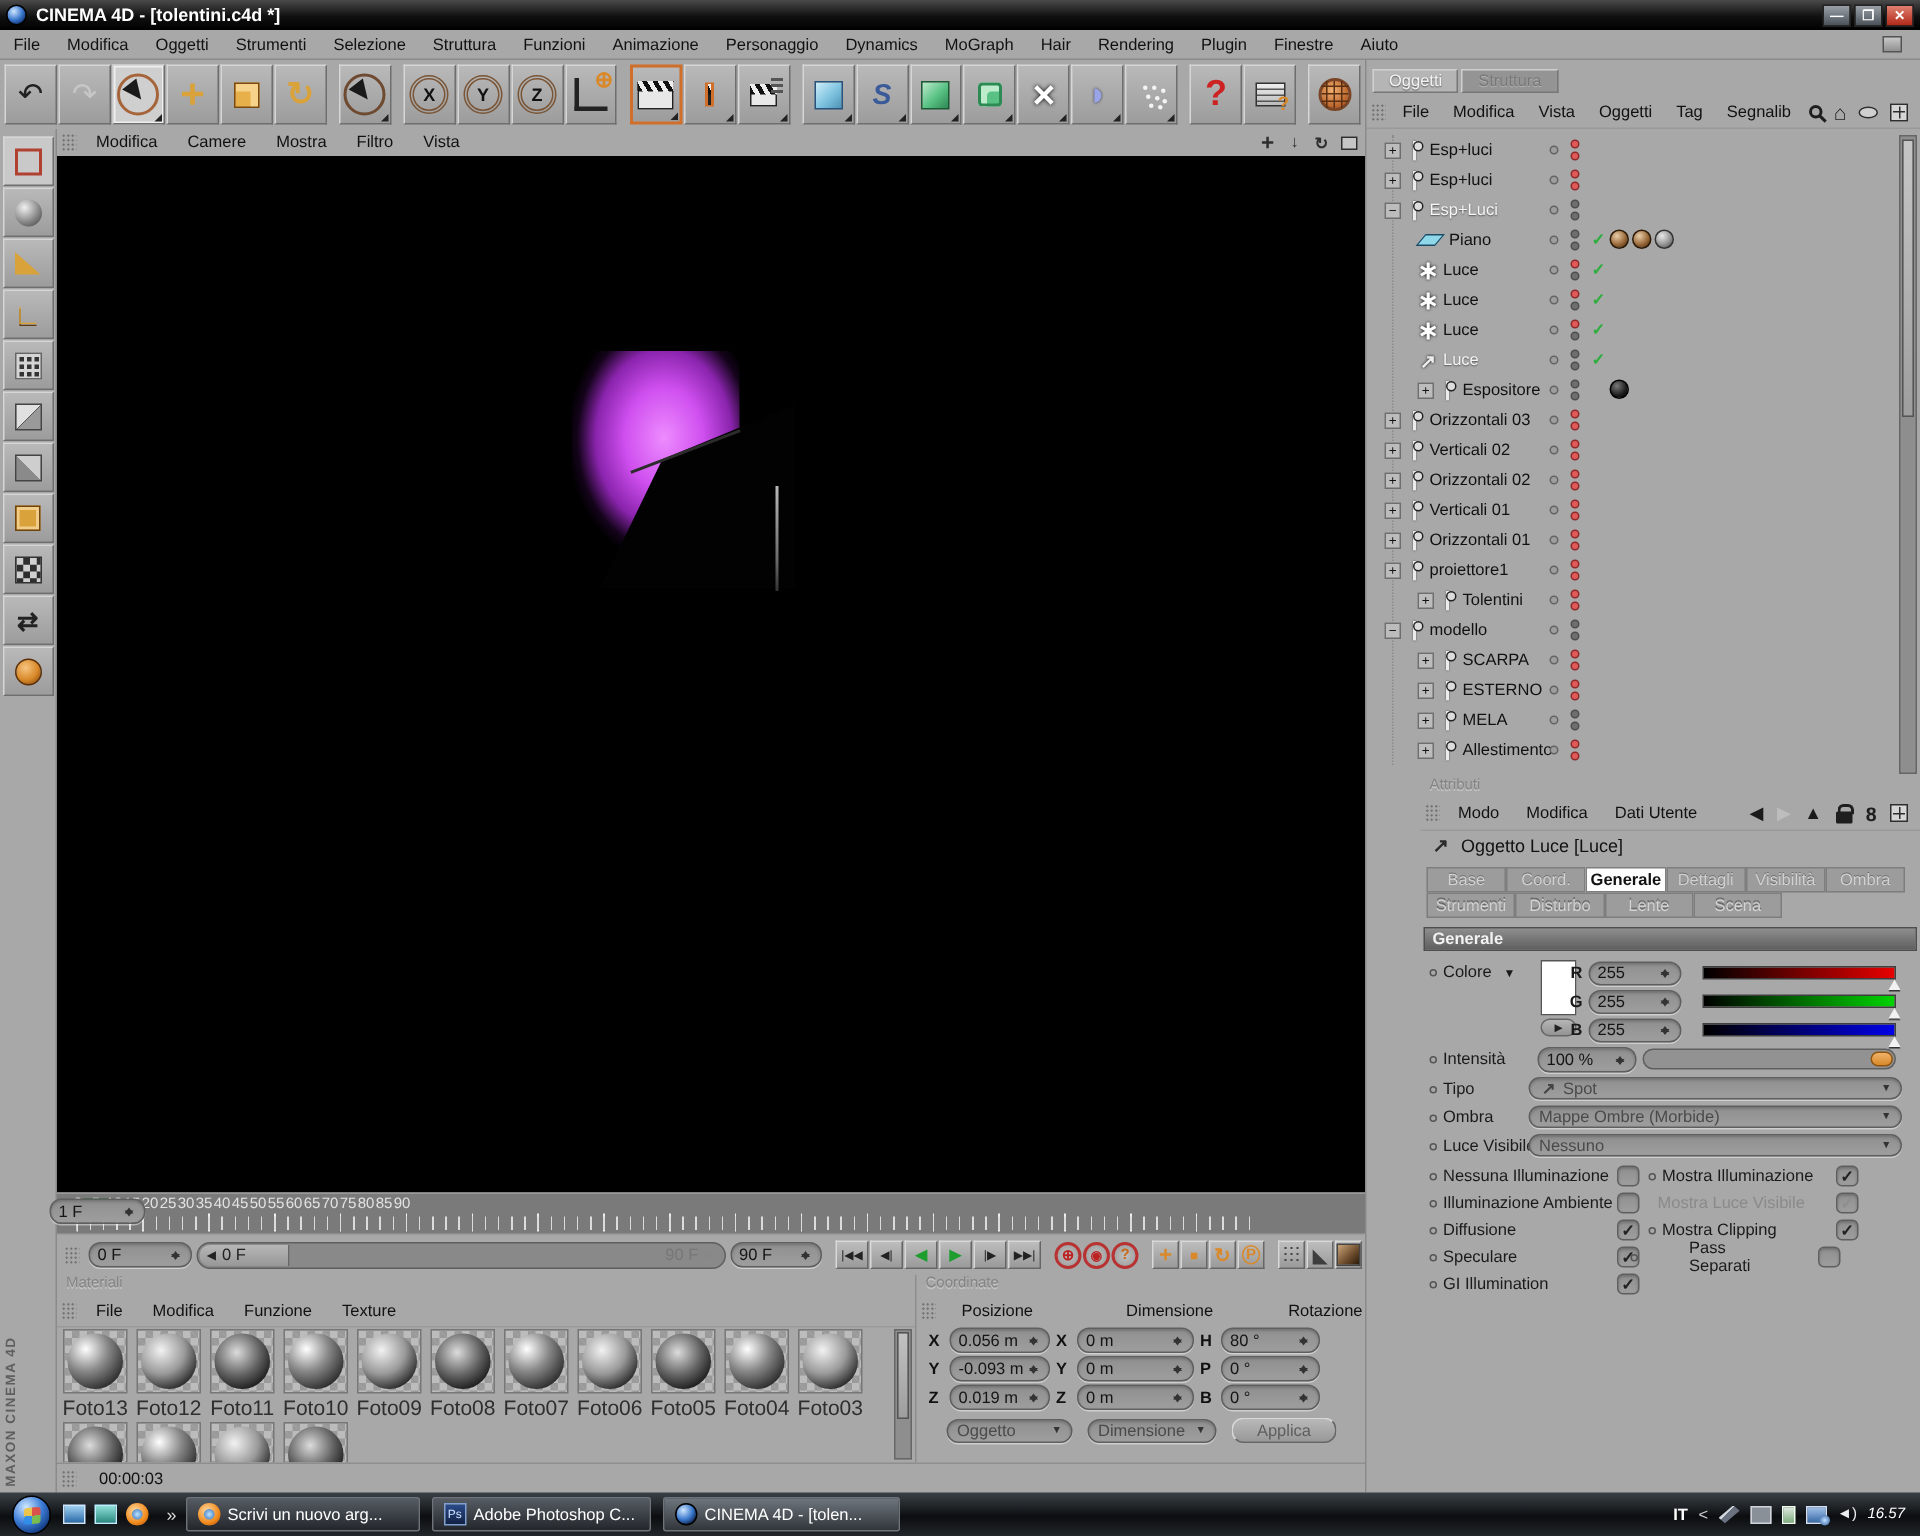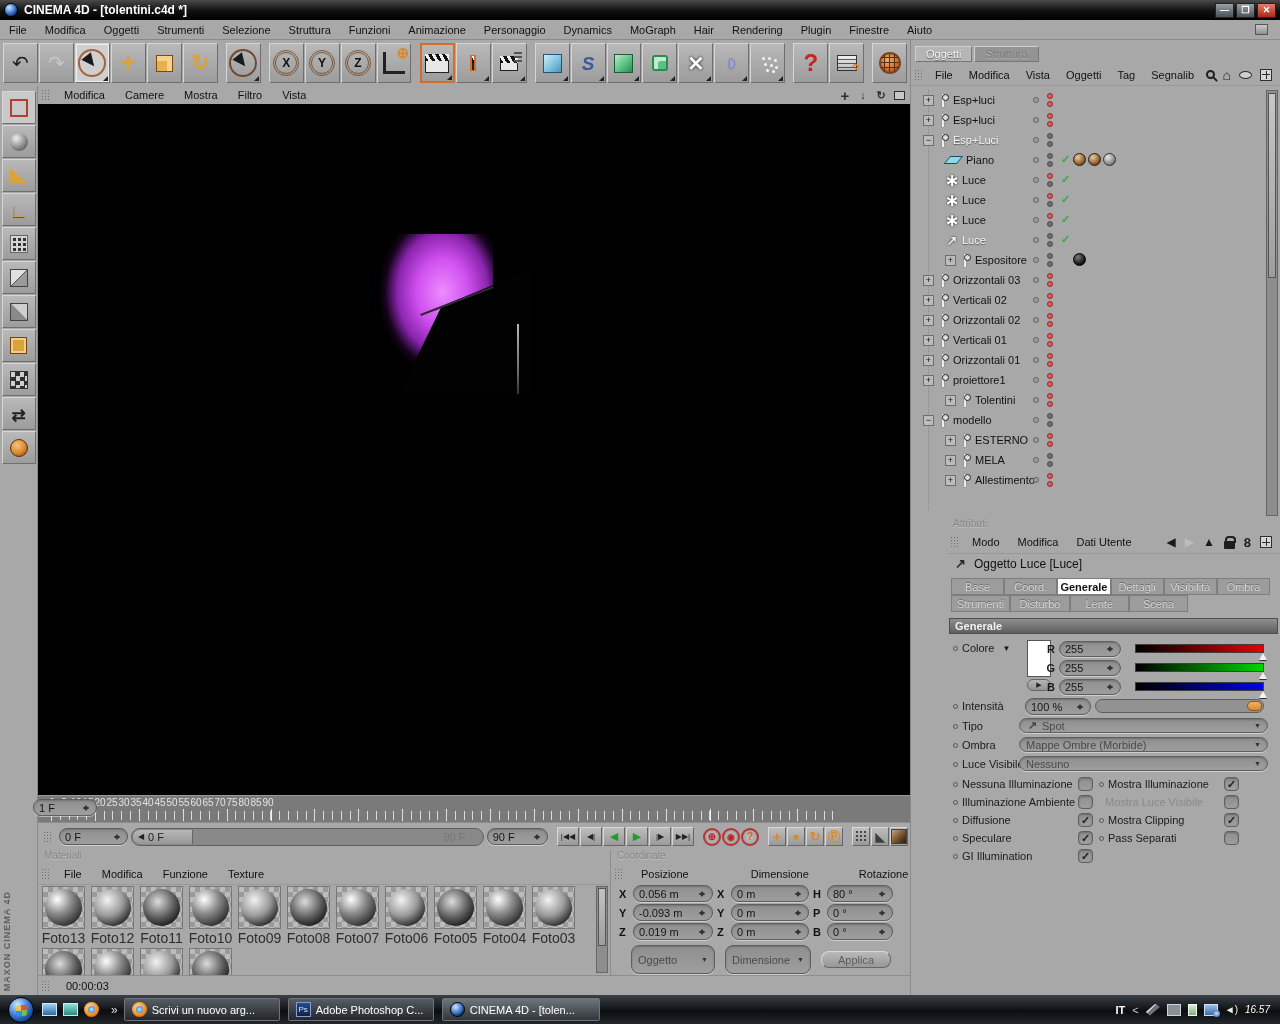--- a/index.html
+++ b/index.html
@@ -151,25 +151,25 @@
 .mscroll .thumb{position:absolute;left:1px;right:1px;top:1px;height:58px;background:linear-gradient(#c2c2c2,#9e9e9e);border:1px solid #555;}
 
 
 .coords{position:absolute;left:610px;top:850px;width:300px;height:125px;background:#a8a8a8;border-left:1px solid #8e8e8e;}
 .chead{display:flex;align-items:center;height:20px;color:#111;}
 .chead .h1{margin-left:14px;}
 .chead .h2{margin-left:62px;}
 .chead .h3{margin-left:50px;}
 .crow{display:flex;align-items:center;height:19px;padding-left:8px;gap:4px;color:#111;}
 .clab{width:10px;font-weight:bold;}
-.cp1{width:80px;}
+.cp1{width:67px;}
 .cp2{width:78px;}
 .cp3{width:66px;}
 .cbot{display:flex;align-items:center;gap:10px;padding-left:20px;margin-top:4px;}
-.dd{background:linear-gradient(#8f8f8f,#9e9e9e);border:1px solid #5f5f5f;border-radius:8px;height:29px;display:flex;align-items:center;padding:0 6px;color:#3a3a3a;box-shadow:inset 0 1px 2px rgba(0,0,0,.22),0 1px 0 rgba(255,255,255,.45);}
+.dd{background:linear-gradient(#8f8f8f,#9e9e9e);border:1px solid #5f5f5f;border-radius:8px;height:16px;display:flex;align-items:center;padding:0 6px;color:#3a3a3a;box-shadow:inset 0 1px 2px rgba(0,0,0,.22),0 1px 0 rgba(255,255,255,.45);}
 .dd::after{content:"▼";font-size:7px;margin-left:auto;color:#333;padding-left:6px;}
 .btn{background:linear-gradient(#b9b9b9,#989898);border:1px solid;border-color:#d8d8d8 #666 #666 #d8d8d8;border-radius:8px;height:17px;display:flex;align-items:center;justify-content:center;color:#5e5e5e;padding:0 10px;}
 
 
 .statusrow{position:absolute;left:38px;top:975px;width:872px;height:20px;background:#a8a8a8;border-top:1px solid #8e8e8e;display:flex;align-items:center;color:#111;}
 .statusrow .time{margin-left:12px;}
 
 
 .rightcol{position:absolute;left:910px;top:40px;width:370px;bottom:29px;background:#a8a8a8;border-left:1px solid #8a8a8a;}
 .omtabs{position:absolute;left:4px;top:6px;display:flex;gap:2px;}
@@ -872,20 +872,28 @@
           <span class="texp minus" data-name="expand-toggle-icon"></span>
           <span class="nullico" data-name="null-object-icon"></span>
           <span class="tlabel">modello</span>
           <span class="td d1" data-name="enable-dot"></span>
           <span class="td d2 gray" data-name="editor-visibility-dot"></span>
           <span class="td d3 gray" data-name="render-visibility-dot"></span>
         </div>
       <div class="trow lvl1" data-name="tree-item">
           <span class="texp plus" data-name="expand-toggle-icon"></span>
           <span class="nullico" data-name="null-object-icon"></span>
+          <span class="tlabel">SCARPA</span>
+          <span class="td d1" data-name="enable-dot"></span>
+          <span class="td d2 red" data-name="editor-visibility-dot"></span>
+          <span class="td d3 red" data-name="render-visibility-dot"></span>
+        </div>
+      <div class="trow lvl1" data-name="tree-item">
+          <span class="texp plus" data-name="expand-toggle-icon"></span>
+          <span class="nullico" data-name="null-object-icon"></span>
           <span class="tlabel">ESTERNO</span>
           <span class="td d1" data-name="enable-dot"></span>
           <span class="td d2 red" data-name="editor-visibility-dot"></span>
           <span class="td d3 red" data-name="render-visibility-dot"></span>
         </div>
       <div class="trow lvl1" data-name="tree-item">
           <span class="texp plus" data-name="expand-toggle-icon"></span>
           <span class="nullico" data-name="null-object-icon"></span>
           <span class="tlabel">MELA</span>
           <span class="td d1" data-name="enable-dot"></span>
@@ -1046,21 +1054,21 @@
         <div class="crow2" style="left:152px;top:160px;width:140px;">
             <span style="width:6px;"></span>
             <span class="chklab dim">Mostra Luce Visibile</span>
             <span class="chk on dis" data-name="show-visible-light-checkbox"></span>
           </div>
         <div class="crow2" style="left:152px;top:178px;width:140px;">
             <span class="dotpfx" data-name="param-dot-icon"></span>
             <span class="chklab">Mostra Clipping</span>
             <span class="chk on" data-name="show-clipping-checkbox"></span>
           </div>
-        <div class="crow2" style="left:152px;top:196px;width:140px;">
+        <div class="crow2" style="left:140px;top:196px;width:140px;gap:30px;">
             <span class="dotpfx" data-name="param-dot-icon"></span>
             <span class="chklab">Pass Separati</span>
             <span class="chk" data-name="separate-pass-checkbox"></span>
           </div>
       </div>
     </div>
   </div>
 
   <div class="taskbar" data-name="windows-taskbar">
     <span class="orb" data-name="start-button"></span>

